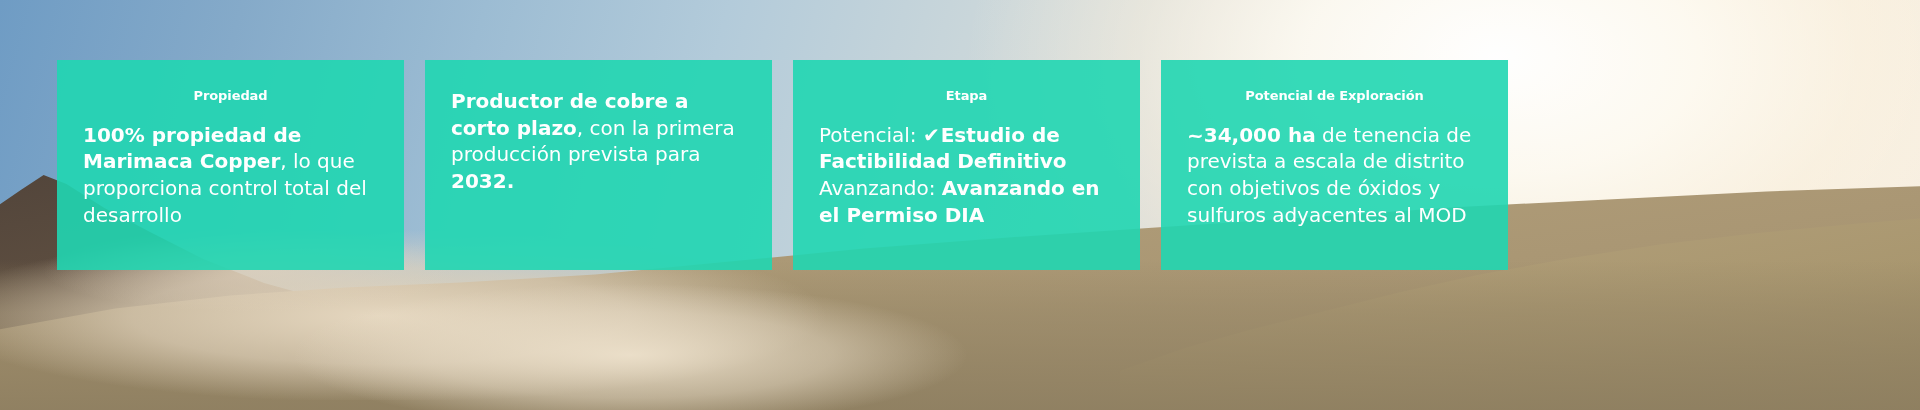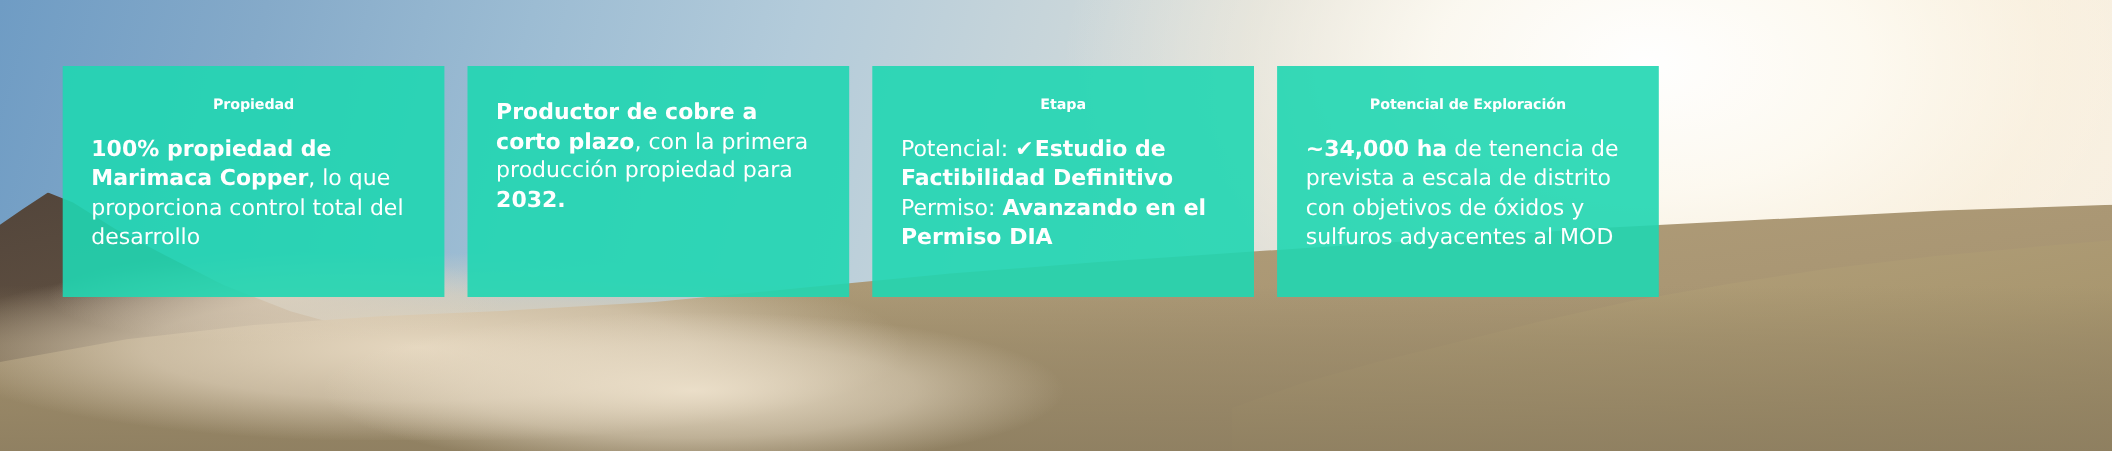--- a/index.html
+++ b/index.html
@@ -187,29 +187,29 @@
 
     <div class="card">
       <div class="card-title">Propiedad</div>
       <div class="card-body">
         <b>100% propiedad de Marimaca Copper</b><span>, lo que proporciona control total del desarrollo</span>
       </div>
     </div>
 
     <div class="card">
       <div class="card-body">
-        <b>Productor de cobre a corto plazo</b><span>, con la primera producción propiedad para </span><b>2032.</b>
+        <b>Productor de cobre a corto plazo</b><span>, con la primera producción prevista para </span><b>2032.</b>
       </div>
     </div>
 
     <div class="card">
       <div class="card-title">Etapa</div>
       <div class="card-body">
         <span>Potencial: </span><b class="check">✔</b><b>Estudio de Factibilidad Definitivo</b><br>
-        <span>Permiso: </span><b>Avanzando en el Permiso DIA</b>
+        <span>Avanzando: </span><b>Avanzando en el Permiso DIA</b>
       </div>
     </div>
 
     <div class="card">
       <div class="card-title">Potencial de Exploración</div>
       <div class="card-body">
         <b>~34,000 ha</b><span> de tenencia de prevista a escala de distrito con objetivos de óxidos y sulfuros adyacentes al MOD</span>
       </div>
     </div>
 

